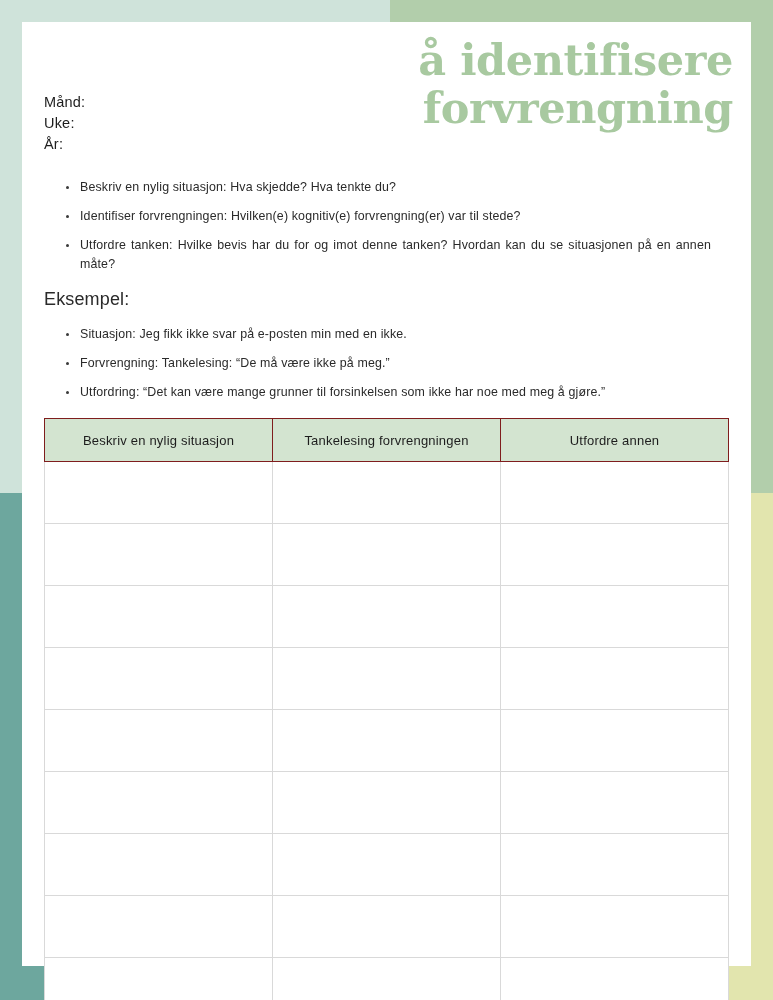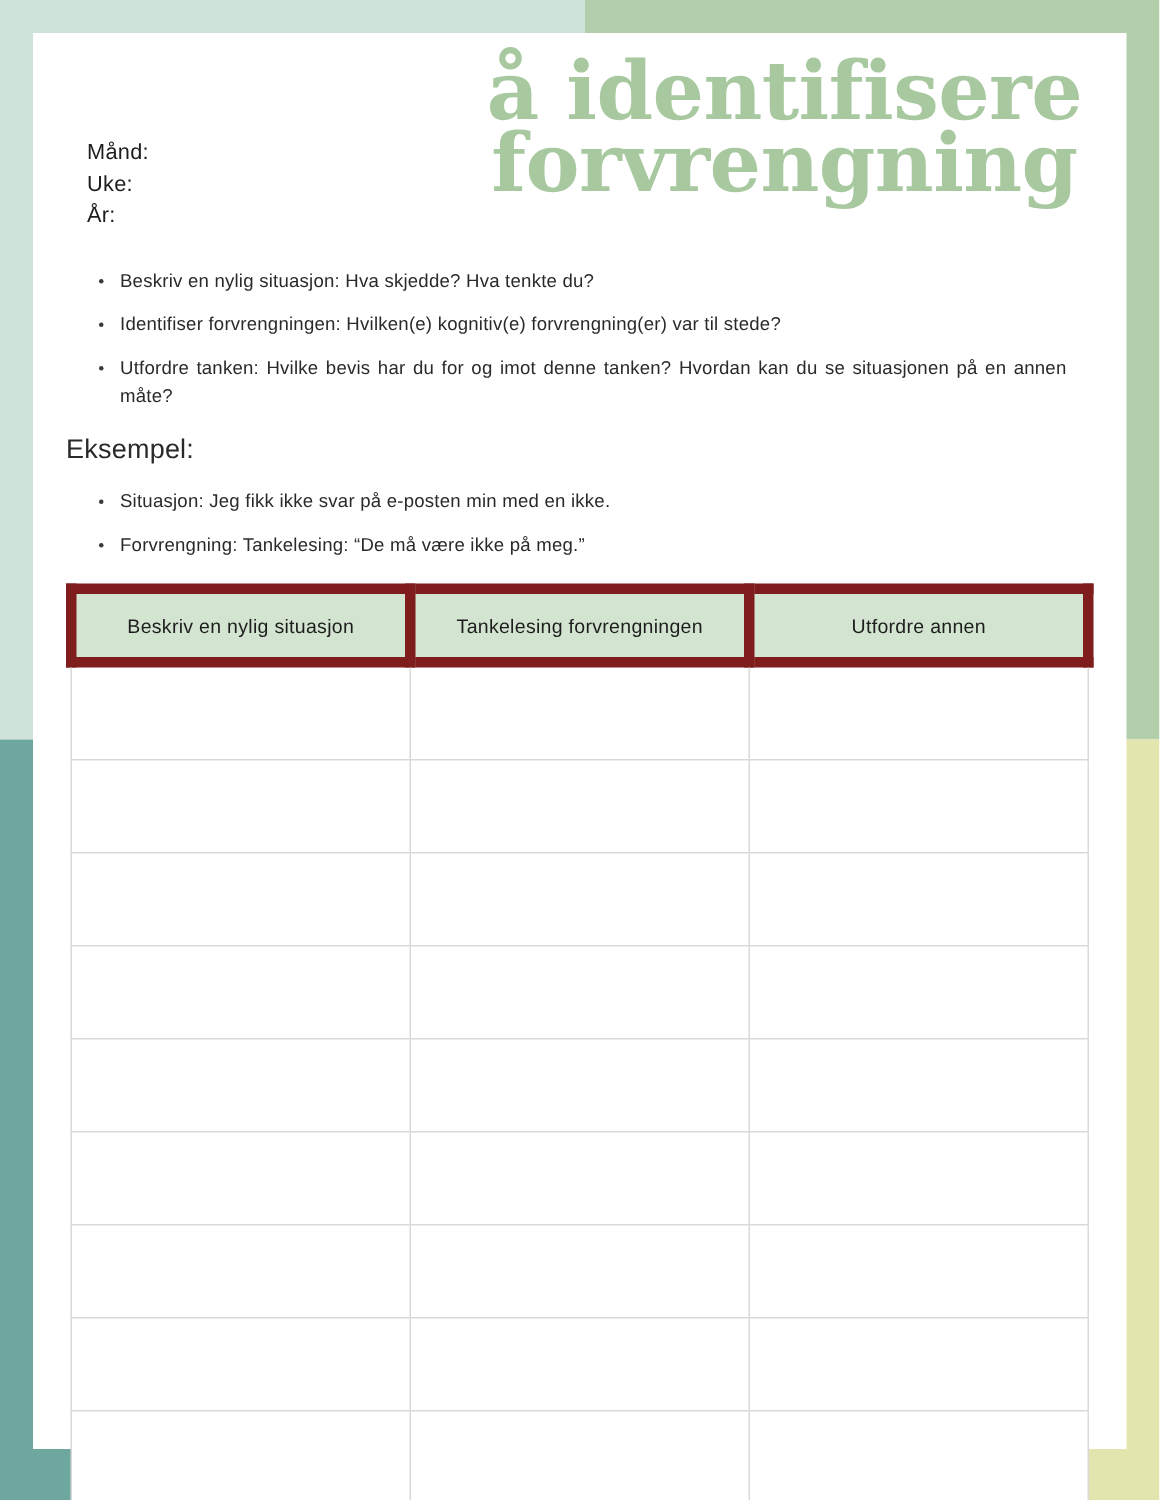--- a/index.html
+++ b/index.html
@@ -69,40 +69,40 @@
     box-sizing: border-box;
   }
 
   
   .header-row {
     position: relative;
     height: 140px;
   }
   .date-fields {
     position: absolute;
-    left: 36px;
+    left: 22px;
     top: 70px;
     font-size: 14.5px;
     line-height: 21px;
     color: #1d1d1d;
     letter-spacing: 0.2px;
   }
   .date-fields div {
     white-space: nowrap;
   }
 
   .worksheet-title {
     position: absolute;
     right: 18px;
     top: 14px;
     width: 420px;
-    text-align: center;
+    text-align: right;
     font-family: "DejaVu Serif", "Liberation Serif", serif;
     font-weight: 700;
-    font-size: 54px;
+    font-size: 43px;
     line-height: 48px;
     color: #a8c9a0;
     letter-spacing: -0.4px;
   }
 
   
   .instructions {
     margin: 16px 0 0 0;
     padding: 0 24px 0 22px;
     color: #2a2a2a;
@@ -143,21 +143,21 @@
   .table-wrap {
     margin: 14px 22px 0 22px;
   }
   table.worksheet {
     width: 100%;
     border-collapse: collapse;
     table-layout: fixed;
   }
   table.worksheet th {
     background: #d3e4d0;
-    border: 7px solid #7f1d1d;
+    border: 1px solid #7f1d1d;
     height: 40px;
     font-weight: 400;
     font-size: 13px;
     color: #1d1d1d;
     letter-spacing: 0.2px;
     text-align: center;
     vertical-align: middle;
   }
   table.worksheet td {
     border: 1px solid #d9d9d9;
@@ -189,20 +189,21 @@
   <div class="instructions">
     <ul class="bullets">
       <li>Beskriv en nylig situasjon: Hva skjedde? Hva tenkte du?</li>
       <li>Identifiser forvrengningen: Hvilken(e) kognitiv(e) forvrengning(er) var til stede?</li>
       <li>Utfordre tanken: Hvilke bevis har du for og imot denne tanken? Hvordan kan du se situasjonen på en annen måte?</li>
     </ul>
     <div class="example-label">Eksempel:</div>
     <ul class="bullets">
       <li>Situasjon: Jeg fikk ikke svar på e-posten min med en ikke.</li>
       <li>Forvrengning: Tankelesing: “De må være ikke på meg.”</li>
+      <li>Utfordring: “Det kan være mange grunner til forsinkelsen som ikke har noe med meg å gjøre.”</li>
     </ul>
   </div>
 
   <div class="table-wrap">
     <table class="worksheet">
       <thead>
         <tr>
           <th>Beskriv en nylig situasjon</th>
           <th>Tankelesing forvrengningen</th>
           <th>Utfordre annen</th>

